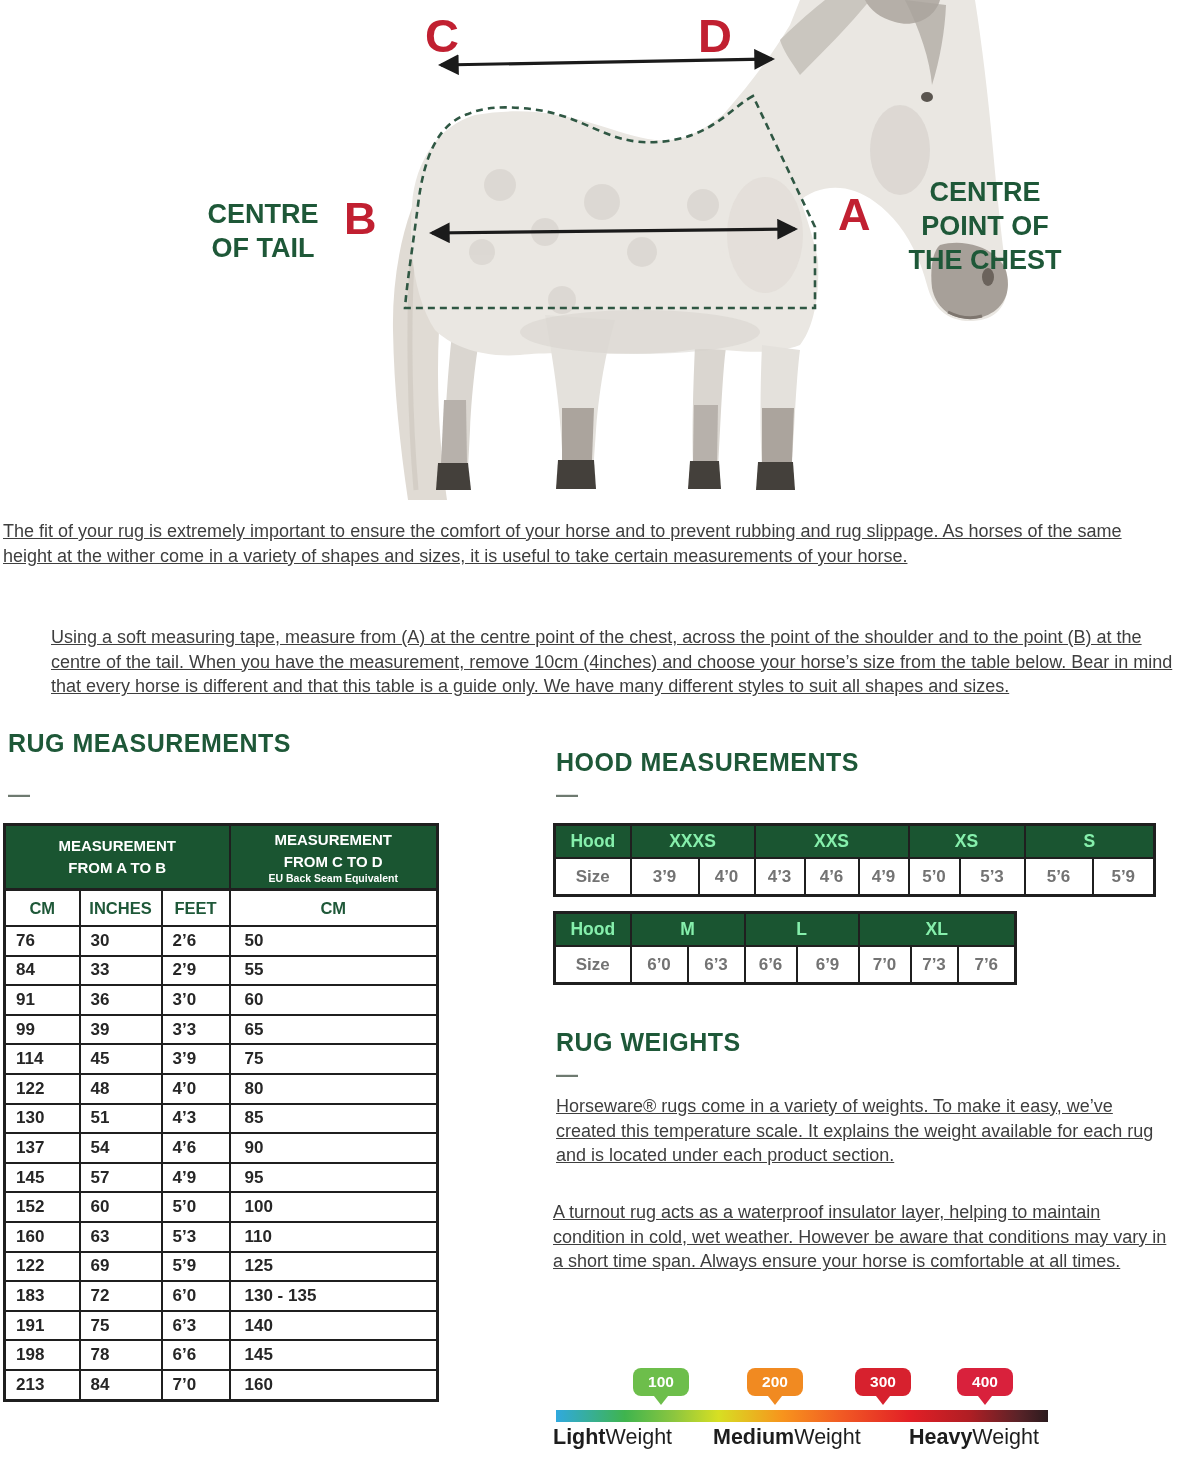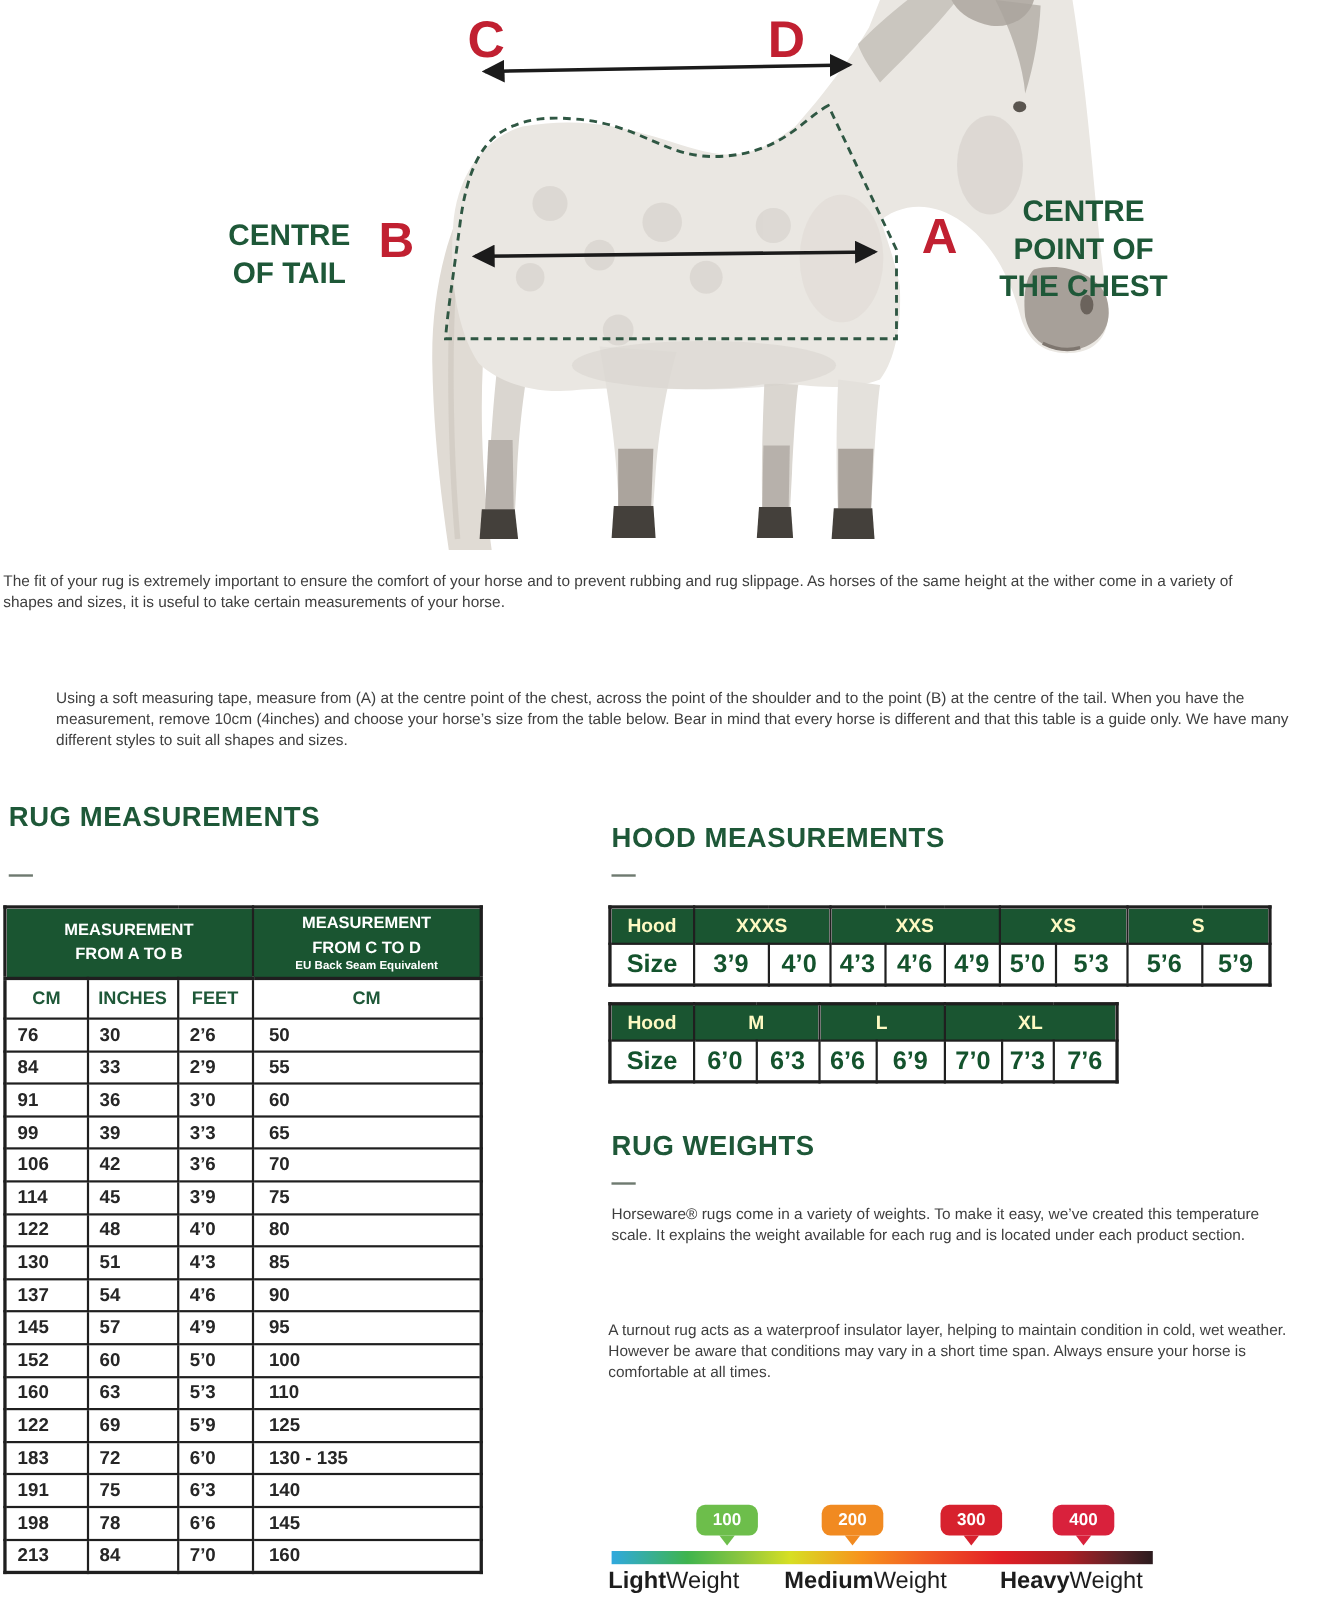--- a/index.html
+++ b/index.html
@@ -12,21 +12,21 @@
   #horse-svg{left:0;top:0;width:1200px;height:512px;}
   .letter{color:#C12031;font-weight:bold;line-height:1;}
   #letter-c{left:425px;top:12px;font-size:47px;}
   #letter-d{left:698px;top:12px;font-size:47px;}
   #letter-b{left:344px;top:196px;font-size:45px;}
   #letter-a{left:838px;top:192px;font-size:45px;}
   .diag-label{color:#1E5838;font-weight:bold;font-size:27px;line-height:1.25;text-align:center;white-space:pre-line;}
   #tail-label{left:188px;top:198px;width:150px;}
   #chest-label{left:896px;top:176px;width:178px;}
   
-  .para{color:#3E3E3E;font-size:14px;line-height:1.37;}
+  .para{color:#3E3E3E;font-size:18px;line-height:1.37;text-decoration:underline;}
   #intro-p1{left:3px;top:519px;width:1140px;}
   #intro-p2{left:3px;top:625px;width:1140px;margin-left:48px;}
   
   .sect-h{color:#1E5838;font-weight:bold;font-size:25px;letter-spacing:.5px;}
   .sect-dash{color:#6e7a70;font-weight:bold;font-size:22px;line-height:1;}
   #rug-heading{left:8px;top:729px;}
   #rug-dash{left:8px;top:784px;}
   #hood-heading{left:556px;top:748px;}
   #hood-dash{left:556px;top:784px;}
   #weights-heading{left:556px;top:1028px;}
@@ -40,22 +40,22 @@
     font-weight:bold;font-size:15px;line-height:1.45;vertical-align:middle;border-bottom:3px solid #1f1f1f;}
   .rugtable .ghead .eu{display:block;font-size:10.5px;line-height:1.1;margin-top:1px;}
   .rugtable .sub td{height:32px;color:#1E5838;font-weight:bold;font-size:16.5px;text-align:center;}
   .rugtable tbody td{height:25.6px;font-weight:bold;font-size:17px;color:#262626;padding-left:10px;}
   .rugtable tbody td:last-child{padding-left:14px;}
   
   #hood-t1{left:553px;top:823px;}
   #hood-t2{left:553px;top:911px;}
   .hoodtable{border:3px solid #1f1f1f;}
   .hoodtable td{border:2px solid #1f1f1f;text-align:center;font-weight:bold;overflow:hidden;}
-  .hoodtable .hgreen td{background:#1A5531;color:#fef9c3;height:29px;font-size:17.5px;}
-  .hoodtable .hsize td{height:33px;color:#14532d;font-size:23px;background:#ffffff;}
+  .hoodtable .hgreen td{background:#1A5531;color:#86efac;height:29px;font-size:17.5px;}
+  .hoodtable .hsize td{height:33px;color:#737373;font-size:17px;background:#ffffff;}
   
   #weights-p1{left:556px;top:1094px;width:612px;}
   #weights-p2{left:553px;top:1200px;width:622px;}
   #scale{left:553px;top:1366px;width:500px;height:98px;}
   .badge{position:absolute;top:2px;width:56px;height:28px;border-radius:8px;background:var(--bc,#999);
     color:#fff;font-weight:bold;font-size:15.5px;display:flex;align-items:center;justify-content:center;}
   .badge::after{content:"";position:absolute;top:100%;left:50%;transform:translateX(-50%);
     border:7px solid transparent;border-top:9px solid var(--bc,#999);border-bottom:none;}
   #scale-bar{position:absolute;left:3px;top:44px;width:492px;height:12px;
     background:linear-gradient(90deg,#30A9DE 0%,#3FB44E 14%,#8CC63F 24%,#D7DF23 33%,#F7941D 46%,#F15A24 58%,#E21F26 72%,#B01E24 84%,#5A2328 94%,#2B1B1E 100%);}
@@ -183,26 +183,20 @@
         <td>91</td>
         <td>36</td>
         <td>3’0</td>
         <td>60</td>
       </tr>
       <tr>
         <td>99</td>
         <td>39</td>
         <td>3’3</td>
         <td>65</td>
-      </tr>
-      <tr>
-        <td>106</td>
-        <td>42</td>
-        <td>3’6</td>
-        <td>70</td>
       </tr>
       <tr>
         <td>114</td>
         <td>45</td>
         <td>3’9</td>
         <td>75</td>
       </tr>
       <tr>
         <td>122</td>
         <td>48</td>

